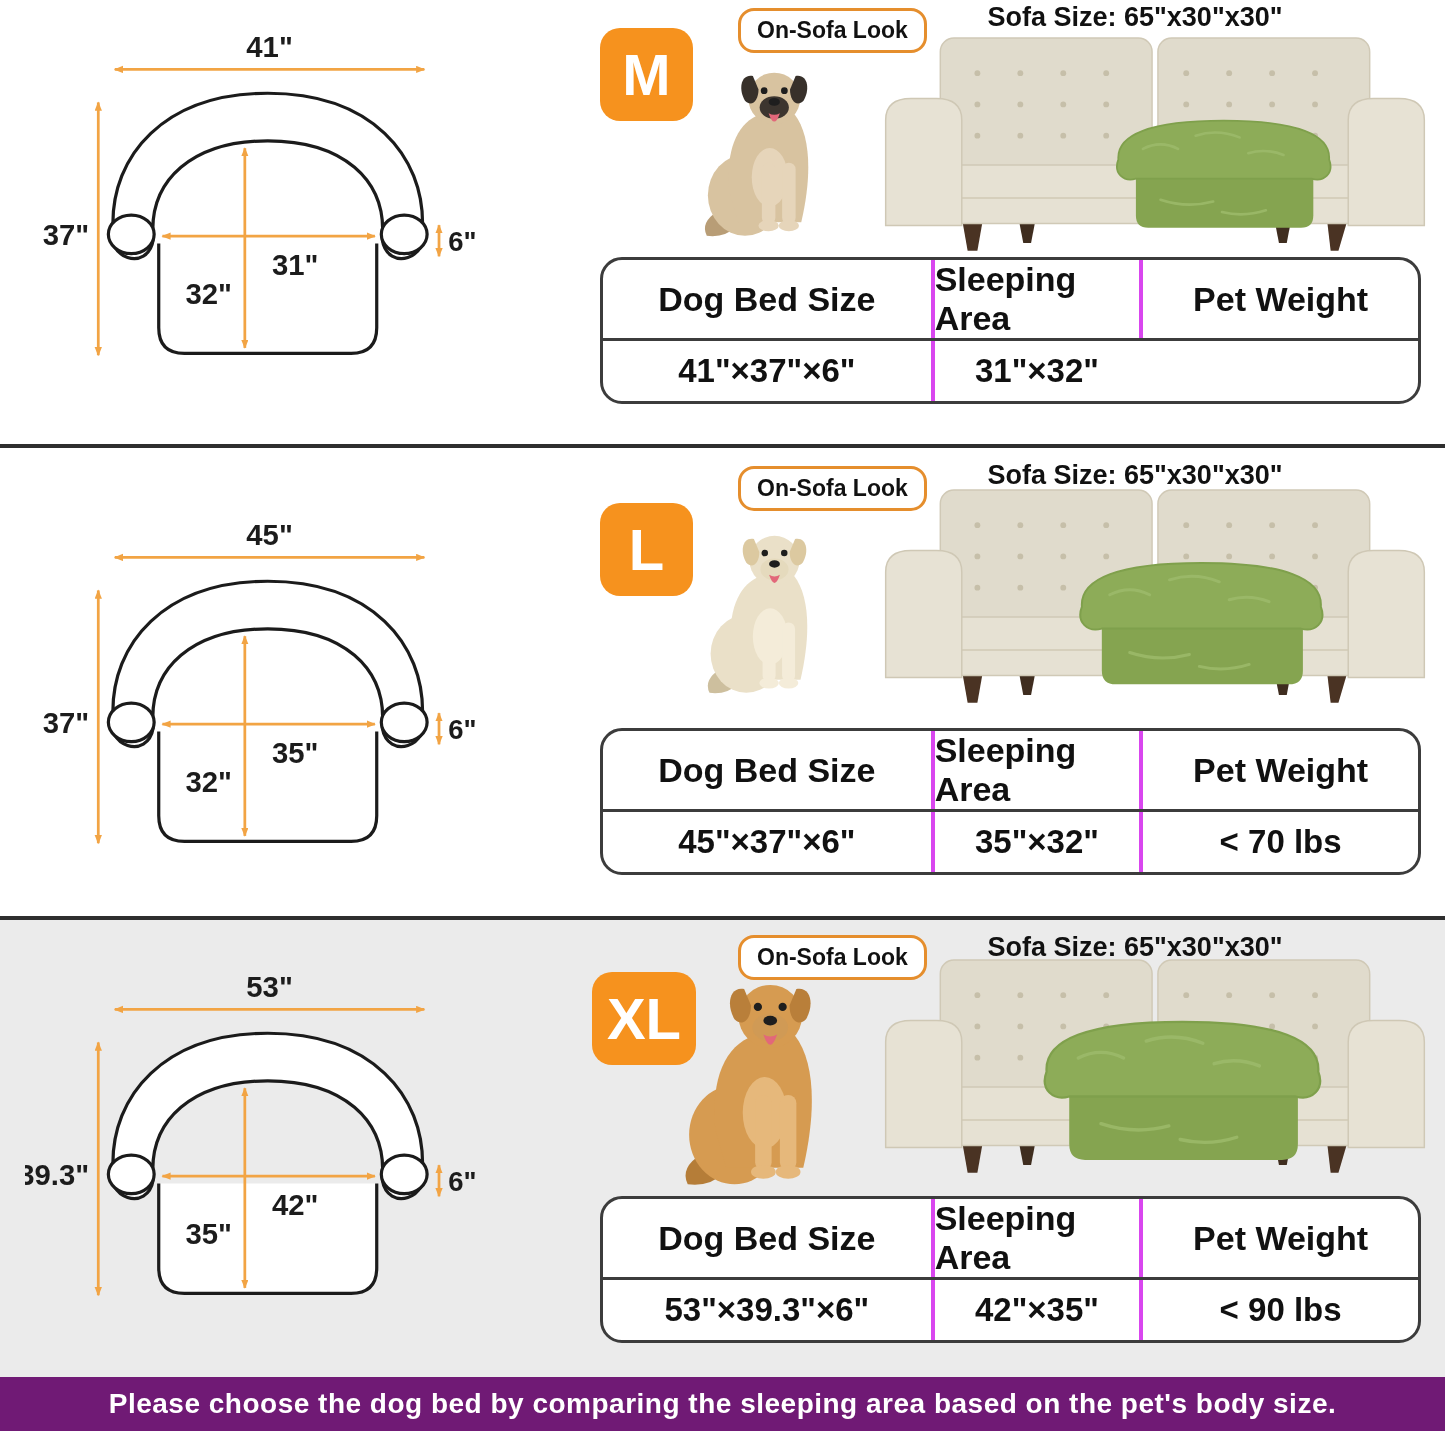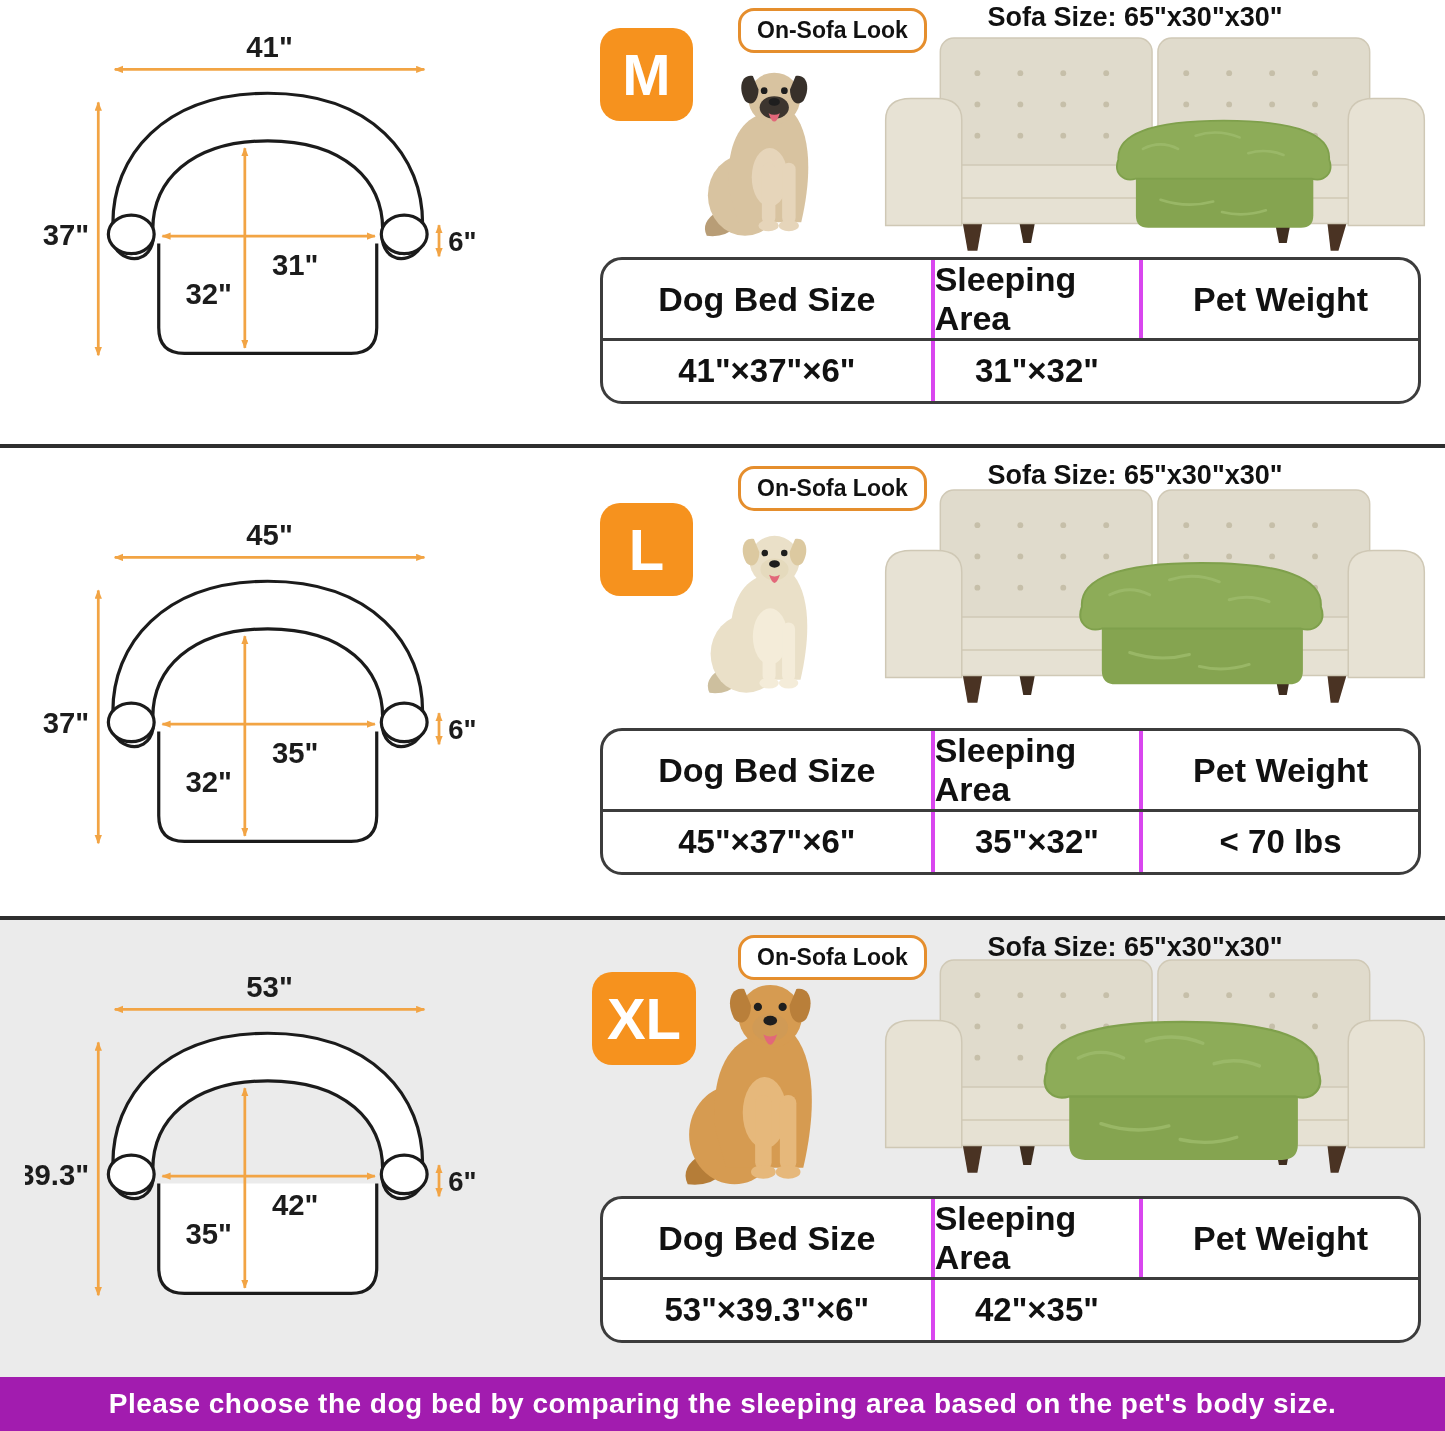--- a/index.html
+++ b/index.html
@@ -74,21 +74,21 @@
   .sec-l  .size-table { top:280px; }
   .sec-xl .size-table { top:276px; }
   .trow { display:grid; grid-template-columns:40.2% 25.6% 34.2%; }
   .trow.head { border-bottom:3px solid #3c3c3c; }
   .tcell { display:flex; align-items:center; justify-content:center; color:#111; }
   .tcell + .tcell { border-left:4px solid #d946ef; }
   .trow.head .tcell { font-weight:bold; font-size:34px; }
   .trow.vals .tcell { font-weight:bold; font-size:33px; }
 
   
-  .banner { width:1445px; height:54px; background:#a21caf; color:#fff;
+  .banner { width:1445px; height:54px; background:#701a75; color:#fff;
             display:flex; align-items:center; justify-content:center;
             font-weight:bold; font-size:28px; letter-spacing:0.5px; }
 </style>
 </head>
 <body>
 
 <div class="page">
 
   <section class="size-section sec-m">
     <div class="diagram">
@@ -453,18 +453,19 @@
 
     <div class="size-table">
       <div class="trow head">
         <div class="tcell">Dog Bed Size</div>
         <div class="tcell">Sleeping Area</div>
         <div class="tcell">Pet Weight</div>
       </div>
       <div class="trow vals">
         <div class="tcell">53"×39.3"×6"</div>
         <div class="tcell">42"×35"</div>
+        <div class="tcell">&lt; 90 lbs</div>
       </div>
     </div>
   </section>
 
   <footer class="banner">Please choose the dog bed by comparing the sleeping area based on the pet's body size.</footer>
 </div>
 
 </body></html>

